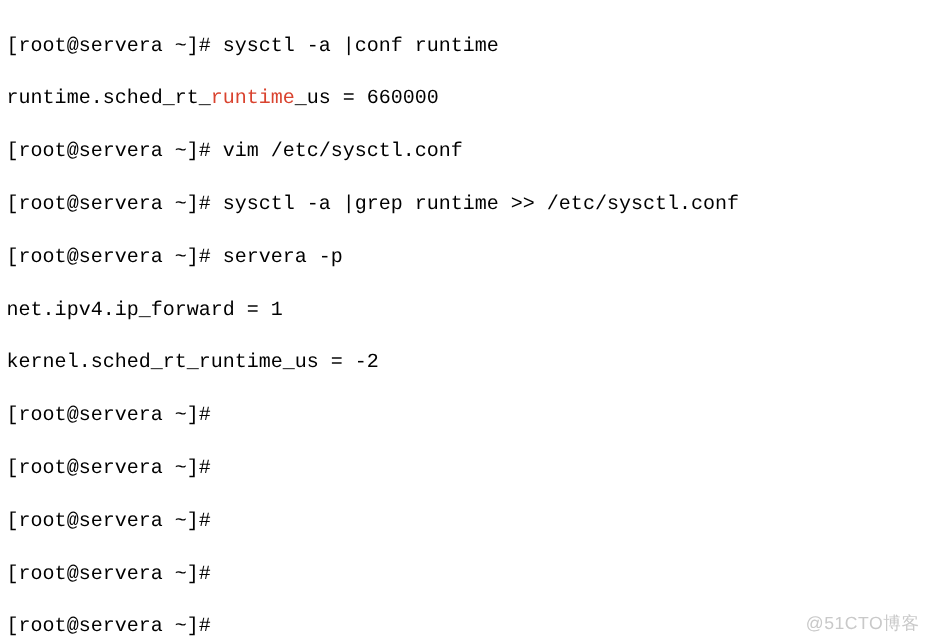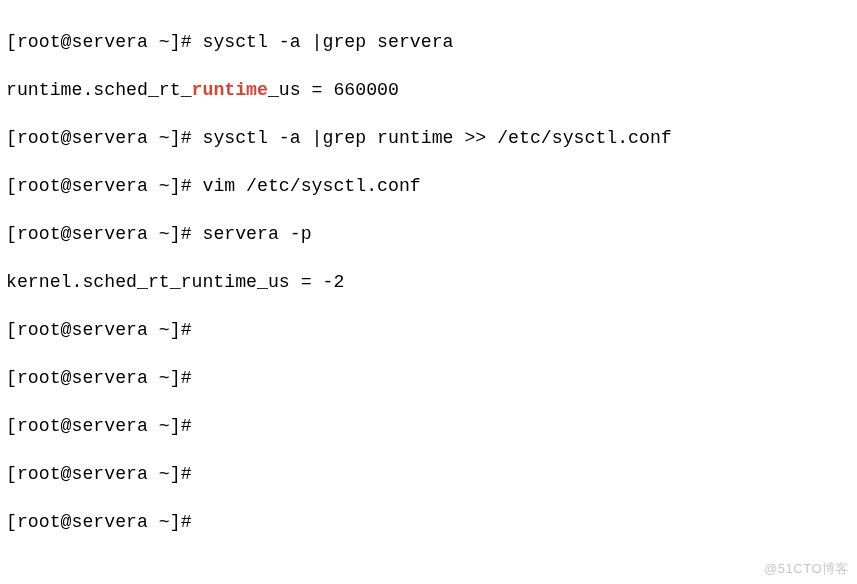--- a/index.html
+++ b/index.html
@@ -17,41 +17,42 @@
     white-space: pre;
     color: #000000;
     padding: 6px 6px;
     position: relative;
   }
   .line {
     display: block;
   }
   .hl {
     color: #d9432f;
-    font-weight: 700;
+    font-weight: 400;
   }
   .watermark {
     position: absolute;
-    right: 8px;
+    right: 21px;
     bottom: 6px;
     font-family: Arial, sans-serif;
-    font-size: 13px;
+    font-size: 16px;
     color: #c9c9c9;
     letter-spacing: 0.5px;
   }
 </style>
 </head>
 <body>
 
 <div class="terminal">
-<span class="line"><span>[root@servera ~]#</span><span> sysctl -a |grep servera</span></span>
+<span class="line"><span>[root@servera ~]#</span><span> sysctl -a |conf runtime</span></span>
 <span class="line"><span>runtime.sched_rt_</span><span class="hl">runtime</span><span>_us = 660000</span></span>
+<span class="line"><span>[root@servera ~]#</span><span> vim /etc/sysctl.conf</span></span>
 <span class="line"><span>[root@servera ~]#</span><span> sysctl -a |grep runtime &gt;&gt; /etc/sysctl.conf</span></span>
-<span class="line"><span>[root@servera ~]#</span><span> vim /etc/sysctl.conf</span></span>
 <span class="line"><span>[root@servera ~]#</span><span> servera -p</span></span>
+<span class="line">net.ipv4.ip_forward = 1</span>
 <span class="line">kernel.sched_rt_runtime_us = -2</span>
 <span class="line"><span>[root@servera ~]#</span><span></span></span>
 <span class="line"><span>[root@servera ~]#</span><span></span></span>
 <span class="line"><span>[root@servera ~]#</span><span></span></span>
 <span class="line"><span>[root@servera ~]#</span><span></span></span>
 <span class="line"><span>[root@servera ~]#</span><span></span></span>
 
 
 
 

